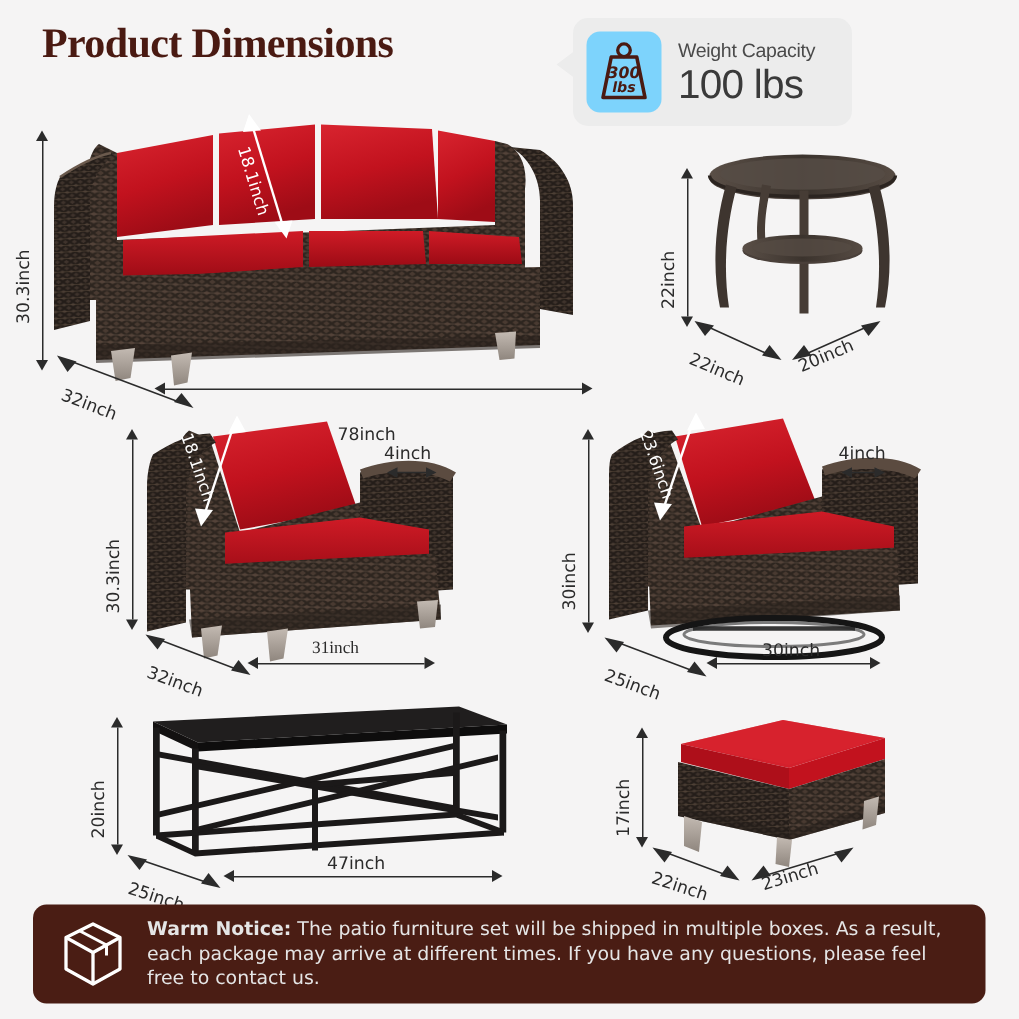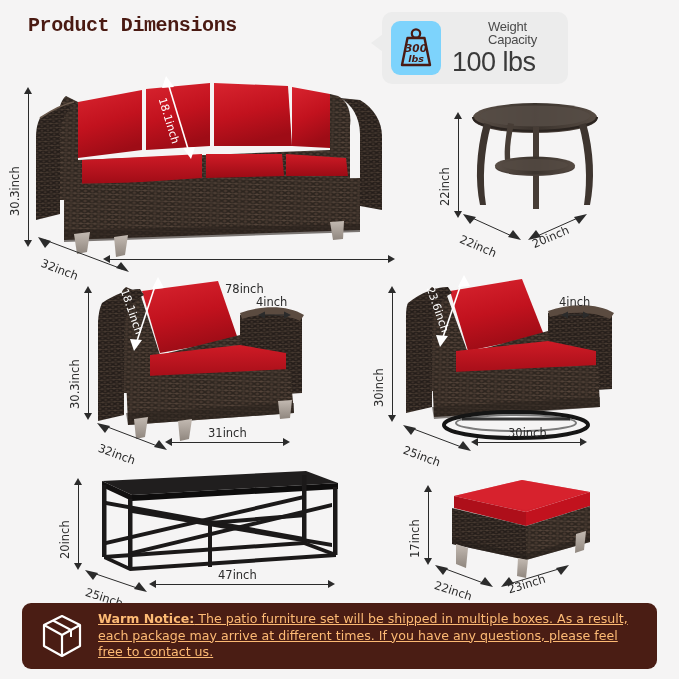--- a/index.html
+++ b/index.html
@@ -10,45 +10,45 @@
     position:relative;
     overflow:hidden;
     color:#222;
   }
   .stage{position:absolute;left:0;top:0;width:679px;height:679px;}
   .abs{position:absolute;}
 
   
   #page-title{
     left:28px;top:14px;
-    font-size:20px;font-weight:bold;
+    font-size:28px;font-weight:bold;
     color:#4a1a12;
     letter-spacing:-0.4px;
-    font-family:Liberation Mono, monospace;
+    font-family:Liberation Serif, serif;
   }
   #weight-badge{
     left:382px;top:12px;width:186px;height:72px;
     background:#ececec;border-radius:10px;
     display:flex;align-items:center;
   }
   #weight-badge .tail{
     position:absolute;left:-11px;top:22px;
     width:0;height:0;
     border-top:9px solid transparent;
     border-bottom:9px solid transparent;
     border-right:12px solid #ececec;
   }
   .wicon{
     width:50px;height:54px;margin-left:9px;
     background:#7dd3fc;border-radius:9px;
     display:flex;align-items:center;justify-content:center;
     flex:0 0 auto;
   }
   .wtext{margin-left:11px;line-height:1;}
-  .wcap{font-size:13px;color:#4a4a4a;letter-spacing:-0.2px;margin-left:36px;}
+  .wcap{font-size:13px;color:#4a4a4a;letter-spacing:-0.2px;}
   .wval{font-size:27px;color:#3a3a3a;margin-top:3px;letter-spacing:-0.5px;}
 
   
   .dim{
     position:absolute;
     font-size:11.5px;
     color:#2b2b2b;
     white-space:nowrap;
     font-family:"DejaVu Sans", sans-serif;
   }
@@ -67,23 +67,22 @@
 
   
   #warm-notice{
     left:22px;top:603px;width:635px;height:66px;
     background:#4a1d14;border-radius:9px;
     display:flex;align-items:center;
   }
   #warm-notice .boxicon{margin-left:18px;flex:0 0 auto;}
   #warm-notice .ntext{
     margin-left:14px;margin-right:14px;
-    color:#fdba74;font-size:12.6px;line-height:1.33;
+    color:#e5e5e5;font-size:12.6px;line-height:1.33;
     font-family:"DejaVu Sans", sans-serif;
-    text-decoration:underline;
   }
   #warm-notice .nlabel{font-weight:bold;}
 </style>
 </head>
 <body>
 
 <div class="stage">
 
   <div class="abs" id="page-title">Product Dimensions</div>
 
@@ -257,21 +256,21 @@
     <svg class="abs" style="left:36px;top:156px;" width="74" height="34">
       <line x1="9" y1="5" x2="64" y2="26" stroke="#2b2b2b" stroke-width="1"></line>
       <path d="M1 2 L14 5 L9 12 Z" fill="#2b2b2b"></path>
       <path d="M71 29 L58 26 L63 19 Z" fill="#2b2b2b"></path>
     </svg>
     <div class="dim" style="left:41px;top:176px;transform:rotate(20deg);transform-origin:left top;">32inch</div>
 
     <div class="abs ln h" style="left:112px;top:177px;width:111px;"></div>
     <div class="abs ar lf" style="left:105px;top:173px;"></div>
     <div class="abs ar rt" style="left:223px;top:173px;"></div>
-    <div class="dim" style="left:148px;top:161px;">31inch</div>
+    <div class="dim" style="left:148px;top:161px;font-family:Liberation Serif, serif;">31inch</div>
 
     <svg class="abs" style="left:62px;top:12px;" width="52" height="76">
       <line x1="34" y1="6" x2="14" y2="67" stroke="#ffffff" stroke-width="1.6"></line>
       <path d="M36 0 L42 11 L30 12 Z" fill="#ffffff"></path>
       <path d="M12 74 L8 62 L20 63 Z" fill="#ffffff"></path>
     </svg>
     <div class="dim red" style="left:70px;top:22px;transform:rotate(71deg);transform-origin:left top;font-size:11px;">18.1inch</div>
 
     <div class="dim" style="left:196px;top:30px;">4inch</div>
     <svg class="abs" style="left:198px;top:44px;" width="34" height="12">

